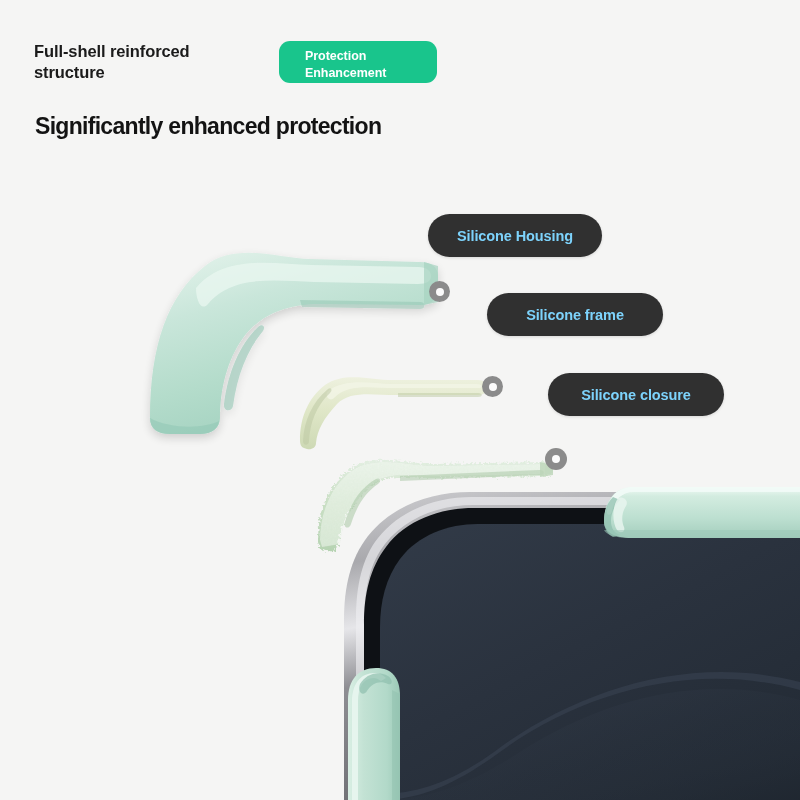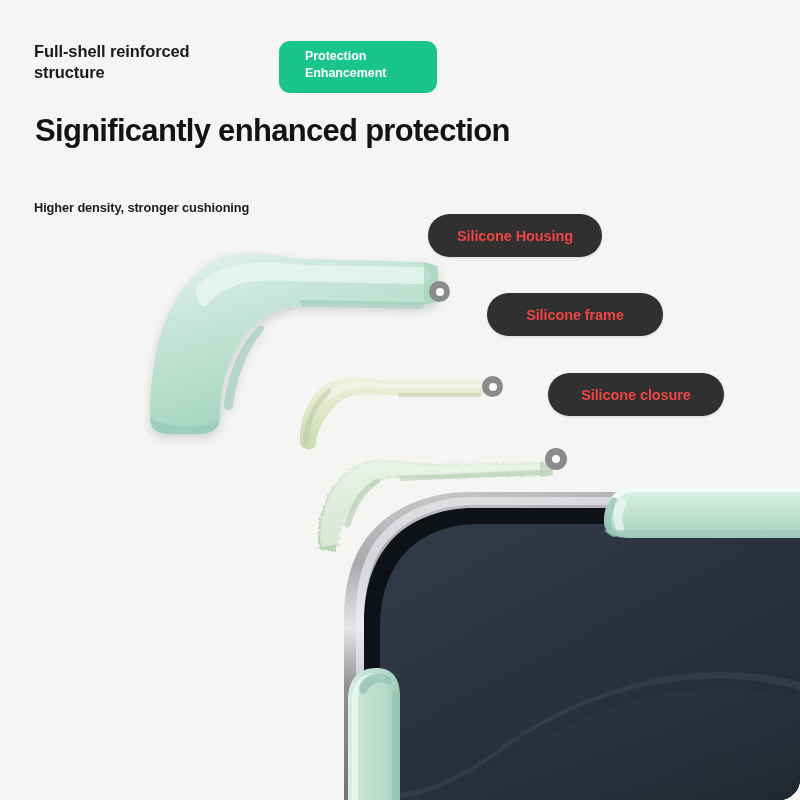--- a/index.html
+++ b/index.html
@@ -15,53 +15,52 @@
     overflow: hidden;
     position: relative;
     -webkit-font-smoothing: antialiased;
   }
   #stage {
     position: absolute;
     left: 0; top: 0;
     width: 800px; height: 800px;
     overflow: hidden;
     background: #f5f5f4;
-    border-radius: 21px;
   }
 
   
   .eyebrow {
     position: absolute;
     left: 34px; top: 41px;
     width: 230px;
     font-size: 16.5px;
     font-weight: bold;
     line-height: 1.28;
     color: #1b1b1b;
     letter-spacing: -0.1px;
   }
   .badge {
     position: absolute;
     left: 279px; top: 41px;
     width: 158px;
-    height: 52px;
+    height: 42px;
     border-radius: 11px;
     background: #19c58c;
     box-sizing: border-box;
     padding: 7px 0 0 26px;
     color: #ffffff;
     font-size: 12.5px;
     font-weight: bold;
     line-height: 1.33;
     letter-spacing: -0.05px;
   }
   .headline {
     position: absolute;
     left: 35px; top: 113px;
-    font-size: 31px;
+    font-size: 23px;
     font-weight: bold;
     color: #131313;
     letter-spacing: -0.7px;
     white-space: nowrap;
   }
   .subhead {
     position: absolute;
     left: 34px; top: 200px;
     font-size: 12.8px;
     font-weight: bold;
@@ -69,21 +68,21 @@
     letter-spacing: -0.1px;
     white-space: nowrap;
   }
 
   
   .pill {
     position: absolute;
     height: 43px;
     border-radius: 21.5px;
     background: #303030;
-    color: #ef4444;
+    color: #7dd3fc;
     font-size: 14.5px;
     font-weight: bold;
     display: flex;
     align-items: center;
     justify-content: center;
     letter-spacing: -0.1px;
     box-shadow: 0 1px 3px rgba(0,0,0,0.12);
   }
   .pill-1 { left: 428px; top: 214px; width: 174px; }
   .pill-2 { left: 487px; top: 293px; width: 176px; }
@@ -373,21 +372,20 @@
       <path d="M392,690 L400,694 L400,800 L392,800 Z" fill="#8fc0ae" opacity="0.5"></path>
     </g>
   </svg>
 
   <div class="eyebrow">Full-shell reinforced structure</div>
 
   <div class="badge">Protection Enhancement</div>
 
   <div class="headline">Significantly enhanced protection</div>
 
-  <div class="subhead">Higher density, stronger cushioning</div>
 
   <div class="pill pill-1">Silicone Housing</div>
   <div class="pill pill-2">Silicone frame</div>
   <div class="pill pill-3">Silicone closure</div>
 
   <div class="ring ring-1"></div>
   <div class="ring ring-2"></div>
   <div class="ring ring-3"></div>
 
 </div>

